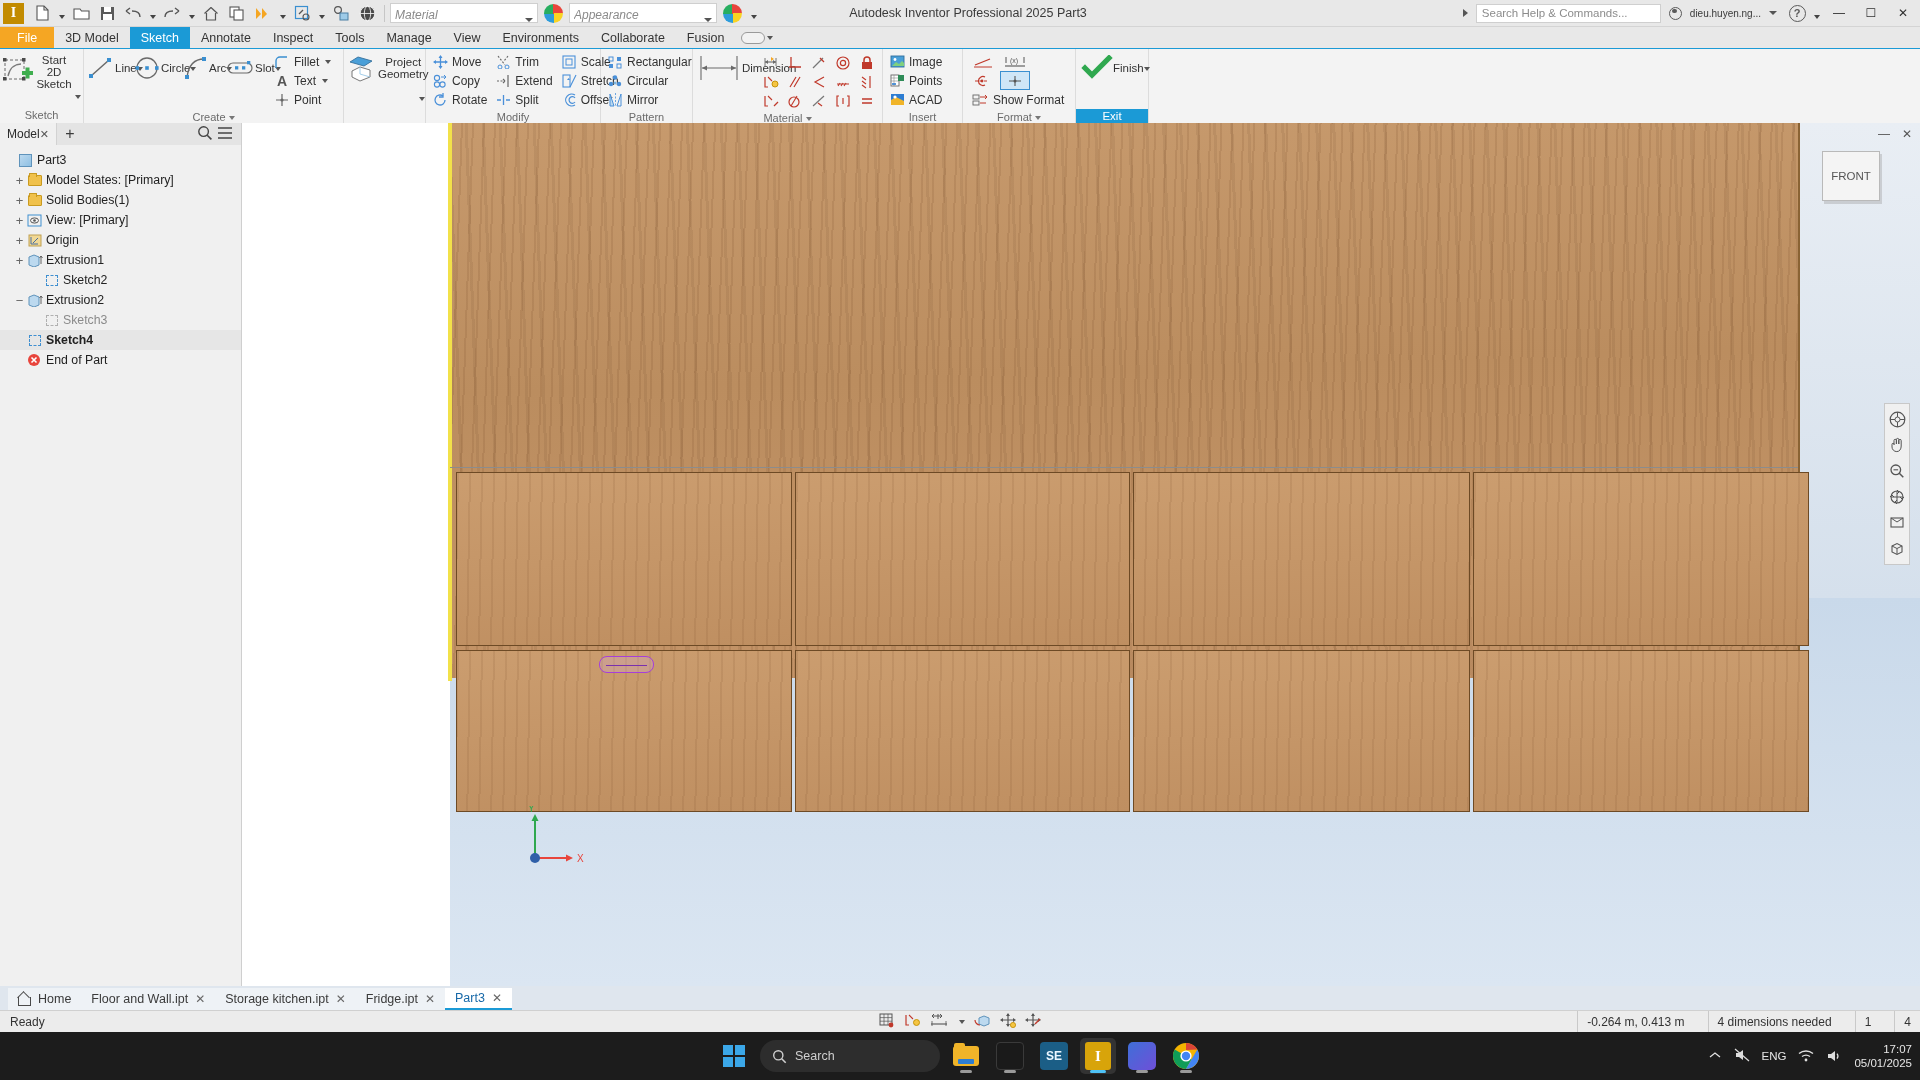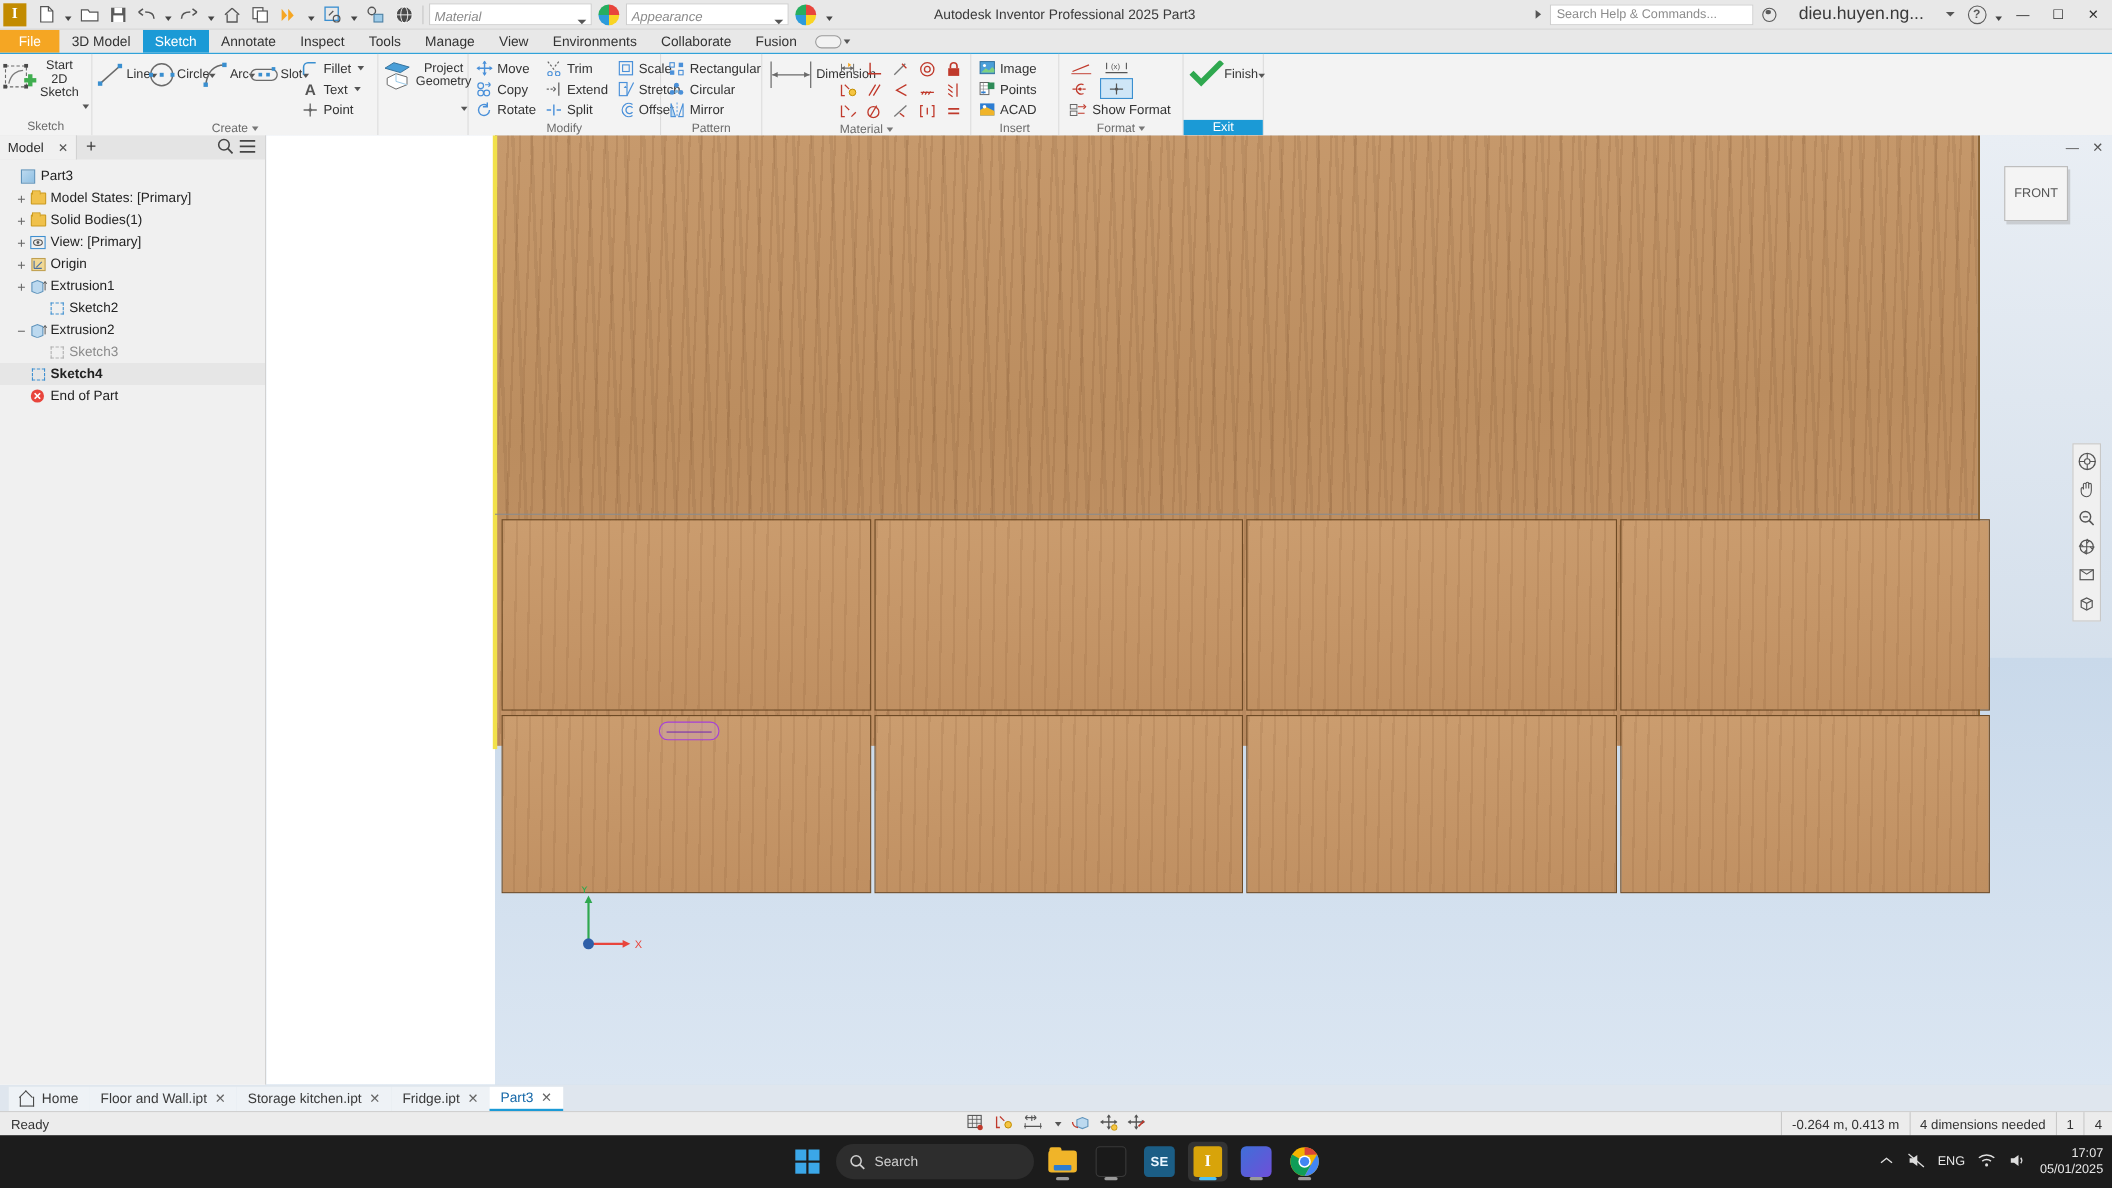--- a/index.html
+++ b/index.html
@@ -44,21 +44,21 @@
   .apptitle {
     position:absolute;left:16px;right:0;text-align:center;font-size:12.5px;color:#3a3a3a;
     pointer-events:none;
   }
   .tb-right { margin-left:auto; display:flex; align-items:center; height:100%; padding-right:2px; gap:2px; }
   .searchbox {
     width:185px;height:19px;background:#fff;border:1px solid #cfcfcf;font-size:11.5px;
     color:#8c8c8c;display:flex;align-items:center;padding:0 5px;
   }
   .tri-left { width:0;height:0;border-top:4px solid transparent;border-bottom:4px solid transparent;border-left:5px solid #555; margin-right:6px;}
-  .userchip { display:flex;align-items:center;gap:20px;font-size:16px;color:#3a3a3a;padding:0 6px; }
+  .userchip { display:flex;align-items:center;gap:8px;font-size:10px;color:#3a3a3a;padding:0 6px; }
   .av { width:13px;height:13px;border-radius:50%;border:1.6px solid #5a5a5a;position:relative; }
   .av:after{content:'';position:absolute;left:2.2px;top:1.4px;width:4.5px;height:4.5px;border-radius:50%;background:#5a5a5a;}
   .circicon { width:17px;height:17px;border:1.6px solid #5a5a5a;border-radius:50%;font-size:11px;display:flex;align-items:center;justify-content:center;color:#5a5a5a;font-weight:bold;}
   .wbtn { width:30px;height:27px;display:flex;align-items:center;justify-content:center;font-size:12px;color:#303030;}
 
   
   .ribbontabs { height:21px;background:#e8e8e8;display:flex;align-items:stretch;font-size:12.5px;flex:0 0 21px;}
   .rtab { padding:0 11px;display:flex;align-items:center;color:#333;cursor:default;}
   .rtab.file { background:#f5a623;color:#fff;padding:0 17px; }
   .rtab.active { background:#1b9ad6;color:#fff; }
@@ -86,21 +86,21 @@
   .mcaret{border-left:3.5px solid transparent;border-right:3.5px solid transparent;border-top:4px solid #555;margin-left:2px;}
   .exitbar{position:absolute;bottom:0;left:0;right:0;height:14px;background:#1b9ad6;color:#fff;
     font-size:11.5px;display:flex;align-items:center;justify-content:center;}
 
   
   .main { flex:1; display:flex; position:relative; min-height:0; }
 
   
   .browser { width:242px;background:#f0f0f0;display:flex;flex-direction:column;border-right:1px solid #cfcfcf; }
   .brtabs { height:22px;display:flex;align-items:center;background:#e4e4e4;font-size:12px; }
-  .brtab { background:#f0f0f0;height:22px;display:flex;align-items:center;padding:0 7px;gap:13px;border-right:1px solid #d2d2d2;}
+  .brtab { background:#f0f0f0;height:22px;display:flex;align-items:center;padding:0 7px;gap:0;border-right:1px solid #d2d2d2;}
   .brplus{width:26px;display:flex;align-items:center;justify-content:center;font-size:16px;color:#3a3a3a;}
   .brtools{margin-left:auto;display:flex;align-items:center;gap:4px;padding-right:8px;}
   .brtree { flex:1; padding-top:5px; font-size:12.3px; overflow:hidden; }
   .node { height:20px;display:flex;align-items:center;padding-left:4px;white-space:nowrap;color:#222; }
   .node.sel { background:#e6e6e6; }
   .exp { width:13px;height:13px;display:flex;align-items:center;justify-content:center;color:#666;font-size:13px;line-height:1;flex:0 0 13px; }
   .nicon { width:17px;height:15px;display:flex;align-items:center;justify-content:center;margin-right:3px;flex:0 0 17px; }
   .folder { width:14px;height:11px;background:#f0c14b;border:1px solid #c99a20;border-radius:1px;position:relative;}
   .folder:before{content:'';position:absolute;top:-3px;left:0;width:6px;height:3px;background:#f0c14b;border:1px solid #c99a20;border-bottom:none;border-radius:1px 1px 0 0;}
   .cube { width:13px;height:13px;background:linear-gradient(135deg,#bcd9ef,#8fc0e3);border:1px solid #5f93bb;}
@@ -150,21 +150,21 @@
   .dtab.active{background:#ffffff;border-bottom:2px solid #1b9ad6;color:#1668a8;}
   .dtab .x{font-size:12px;color:#666;}
   .home-ic{width:13px;height:11px;position:relative;}
   .home-ic:before{content:'';position:absolute;left:0;top:3px;width:11px;height:8px;border:1.4px solid #4a4a4a;border-top:none;}
   .home-ic:after{content:'';position:absolute;left:1px;top:-1px;width:8px;height:8px;border-left:1.4px solid #4a4a4a;border-top:1.4px solid #4a4a4a;transform:rotate(45deg);}
 
   
   .status { height:22px;background:#ececec;border-top:1px solid #d0d0d0;display:flex;align-items:center;font-size:12px;color:#333;flex:0 0 22px;}
   .status .lbl{padding-left:10px;}
   .statcenter{position:absolute;left:50%;transform:translateX(-50%);display:flex;gap:9px;align-items:center;}
-  .status .right{margin-left:auto;display:flex;align-items:stretch;height:100%;}
+  .status .right{margin-left:auto;display:flex;align-items:stretch;height:100%;gap:14px;}
   .scell{display:flex;align-items:center;padding:0 9px;border-left:1px solid #c9c9c9;}
 
   
   .taskbar { height:48px;background:#1c1c1c;display:flex;align-items:center;justify-content:center;position:relative;flex:0 0 48px;}
   .tb-center{display:flex;align-items:center;gap:8px;}
   .winlogo{width:22px;height:22px;display:grid;grid-template-columns:1fr 1fr;grid-template-rows:1fr 1fr;gap:2.5px;}
   .winlogo i{background:#3ba7e8;display:block;}
   .tsearch{width:180px;height:32px;border-radius:16px;background:#2d2d2d;display:flex;align-items:center;
     gap:8px;padding:0 12px;color:#cfcfcf;font-size:12.5px;}
   .tapp{width:36px;height:36px;border-radius:5px;display:flex;align-items:center;justify-content:center;position:relative;}

